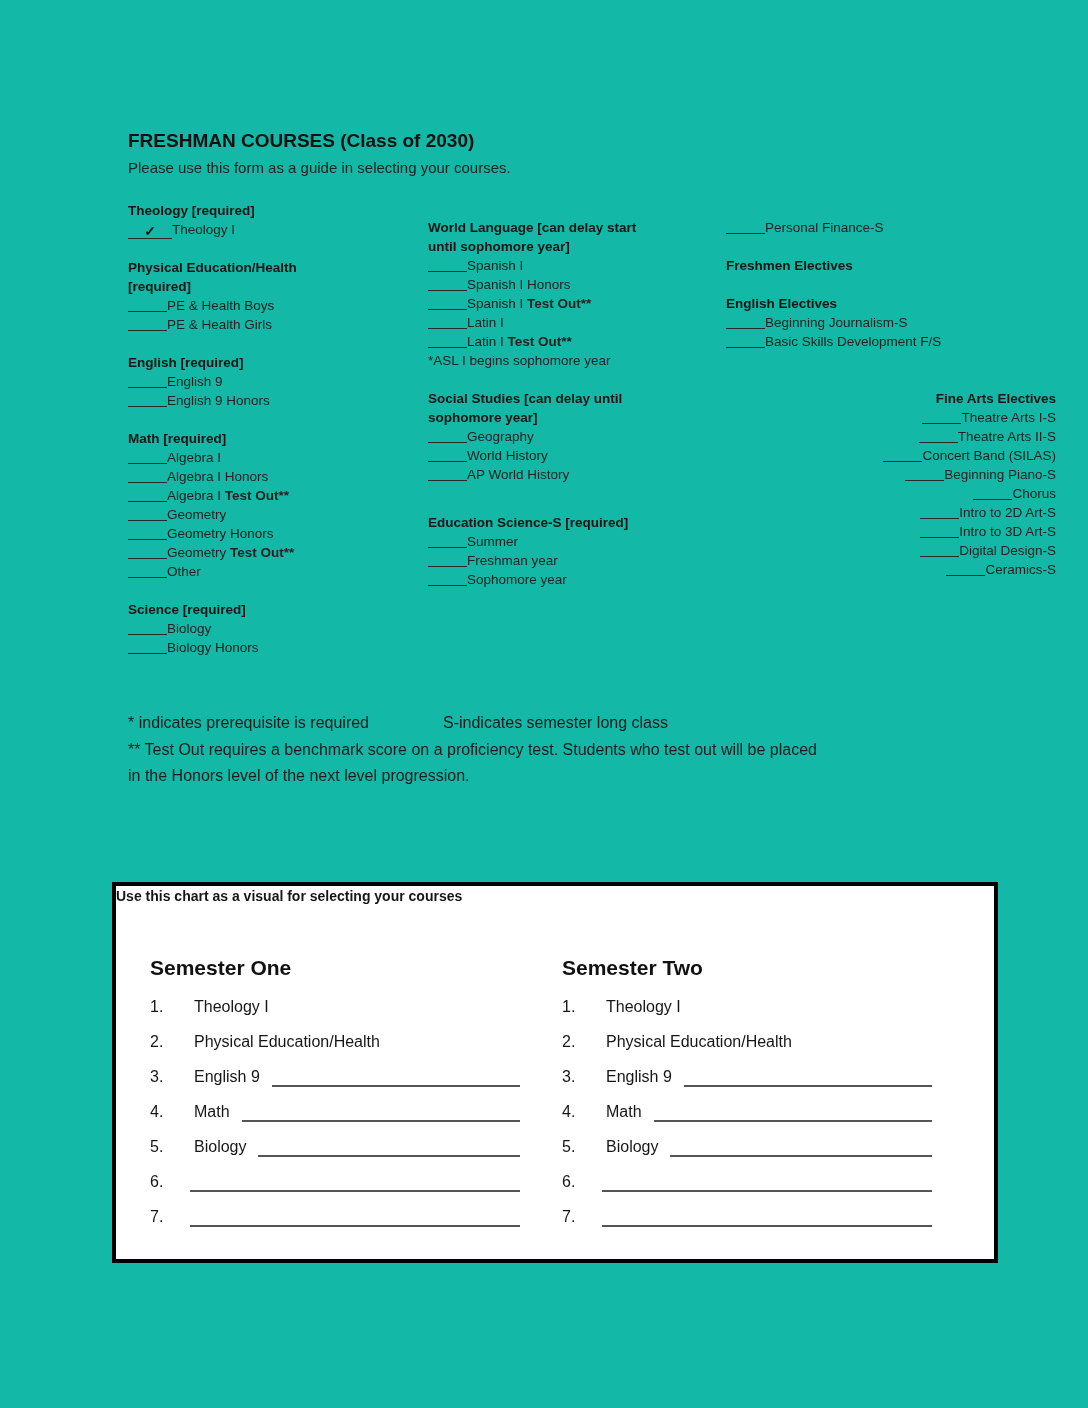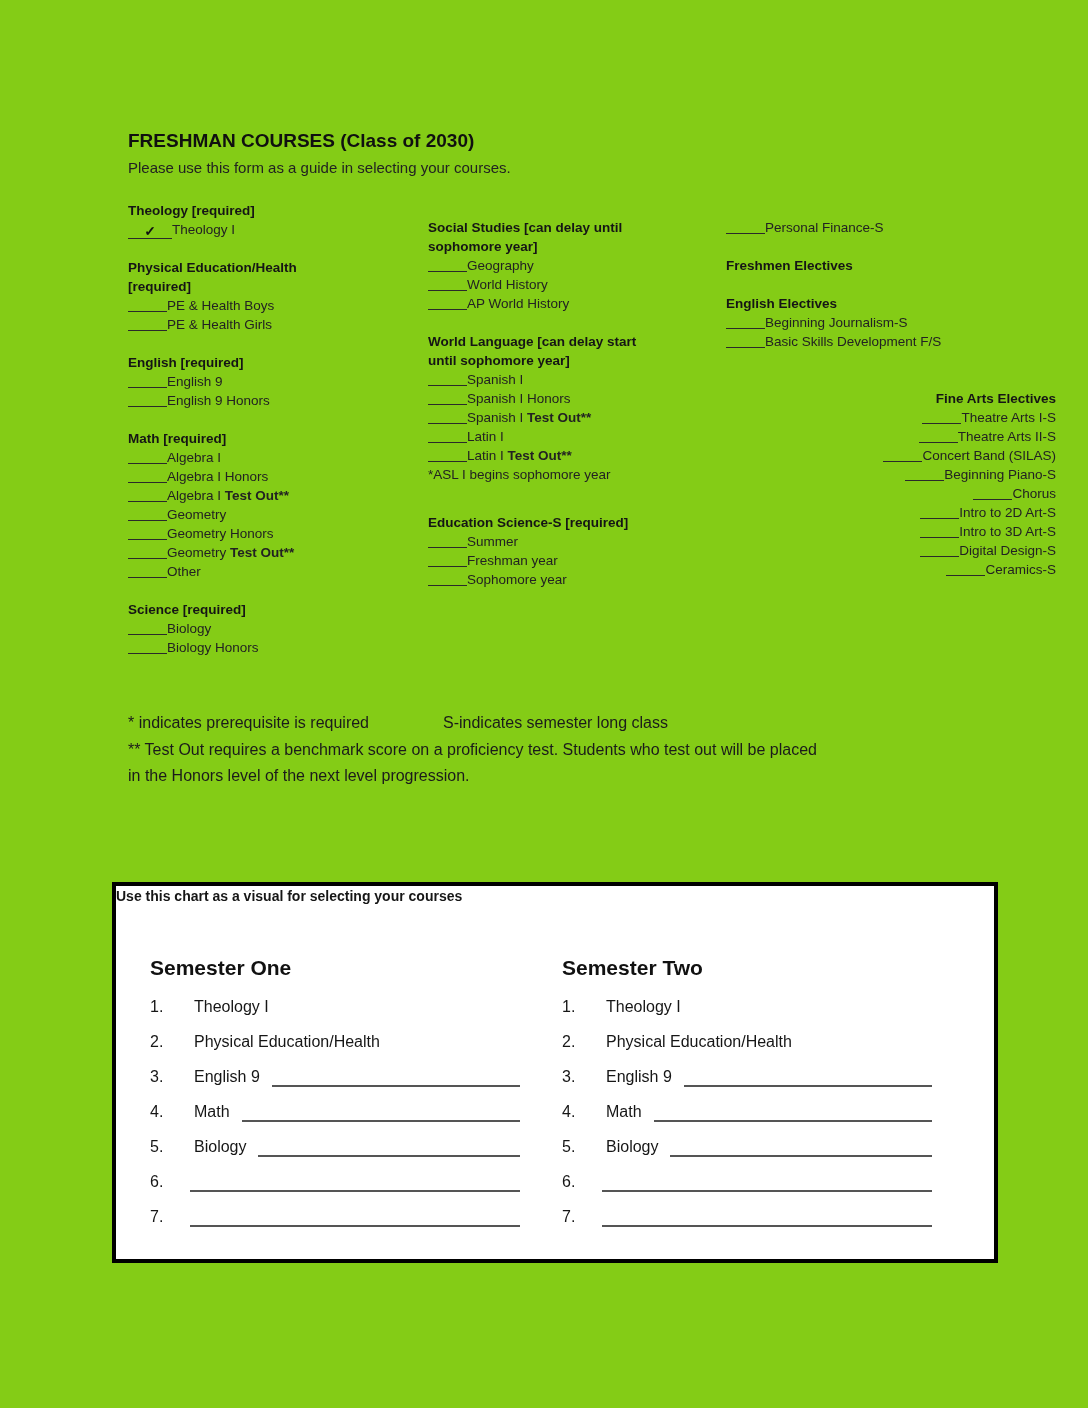--- a/index.html
+++ b/index.html
@@ -1,17 +1,17 @@
 <!DOCTYPE html>
 <html><head>
 <meta charset="utf-8">
 <style>
   html,body{margin:0;padding:0;background:#ffffff;}
   .page{
-    position:relative;width:1088px;height:1408px;background:#84cc16;
+    position:relative;width:1088px;height:1408px;background:#14b8a6;
     font-family:"Liberation Sans",sans-serif;color:#1e1e1e;overflow:hidden;
   }
   
   .header{position:absolute;left:128px;top:129px;}
   .title{font-size:19px;line-height:23px;font-weight:bold;color:#101010;}
   .subtitle{font-size:15px;line-height:20px;margin-top:6px;color:#222;}
 
   
   .col{position:absolute;font-size:13.5px;line-height:19px;color:#222;}
   .col1{left:128px;top:201px;width:292px;}
@@ -84,35 +84,35 @@
           <div class="item"><span class="blank"></span><span class="lbl">Other</span></div>
         </div>
         <div class="section">
           <div class="sec-heading">Science [required]</div>
           <div class="item"><span class="blank"></span><span class="lbl">Biology</span></div>
           <div class="item"><span class="blank"></span><span class="lbl">Biology Honors</span></div>
         </div>
       </div>
       <div class="col col2">
         <div class="section">
-          <div class="sec-heading">Social Studies [can delay until
-sophomore year]</div>
-          <div class="item"><span class="blank"></span><span class="lbl">Geography</span></div>
-          <div class="item"><span class="blank"></span><span class="lbl">World History</span></div>
-          <div class="item"><span class="blank"></span><span class="lbl">AP World History</span></div>
-        </div>
-        <div class="section">
           <div class="sec-heading">World Language [can delay start
 until sophomore year]</div>
           <div class="item"><span class="blank"></span><span class="lbl">Spanish I</span></div>
           <div class="item"><span class="blank"></span><span class="lbl">Spanish I Honors</span></div>
           <div class="item"><span class="blank"></span><span class="lbl">Spanish I</span><span class="bold">&nbsp;Test Out**</span></div>
           <div class="item"><span class="blank"></span><span class="lbl">Latin I</span></div>
           <div class="item"><span class="blank"></span><span class="lbl">Latin I</span><span class="bold">&nbsp;Test Out**</span></div>
           <div class="item"><span class="note">*ASL I begins sophomore year</span></div>
+        </div>
+        <div class="section">
+          <div class="sec-heading">Social Studies [can delay until
+sophomore year]</div>
+          <div class="item"><span class="blank"></span><span class="lbl">Geography</span></div>
+          <div class="item"><span class="blank"></span><span class="lbl">World History</span></div>
+          <div class="item"><span class="blank"></span><span class="lbl">AP World History</span></div>
         </div>
         <div class="section" style="margin-top: 28.5px;">
           <div class="sec-heading">Education Science-S  [required]</div>
           <div class="item"><span class="blank"></span><span class="lbl">Summer</span></div>
           <div class="item"><span class="blank"></span><span class="lbl">Freshman year</span></div>
           <div class="item"><span class="blank"></span><span class="lbl">Sophomore year</span></div>
         </div>
       </div>
       <div class="col col3">
         <div class="section">

